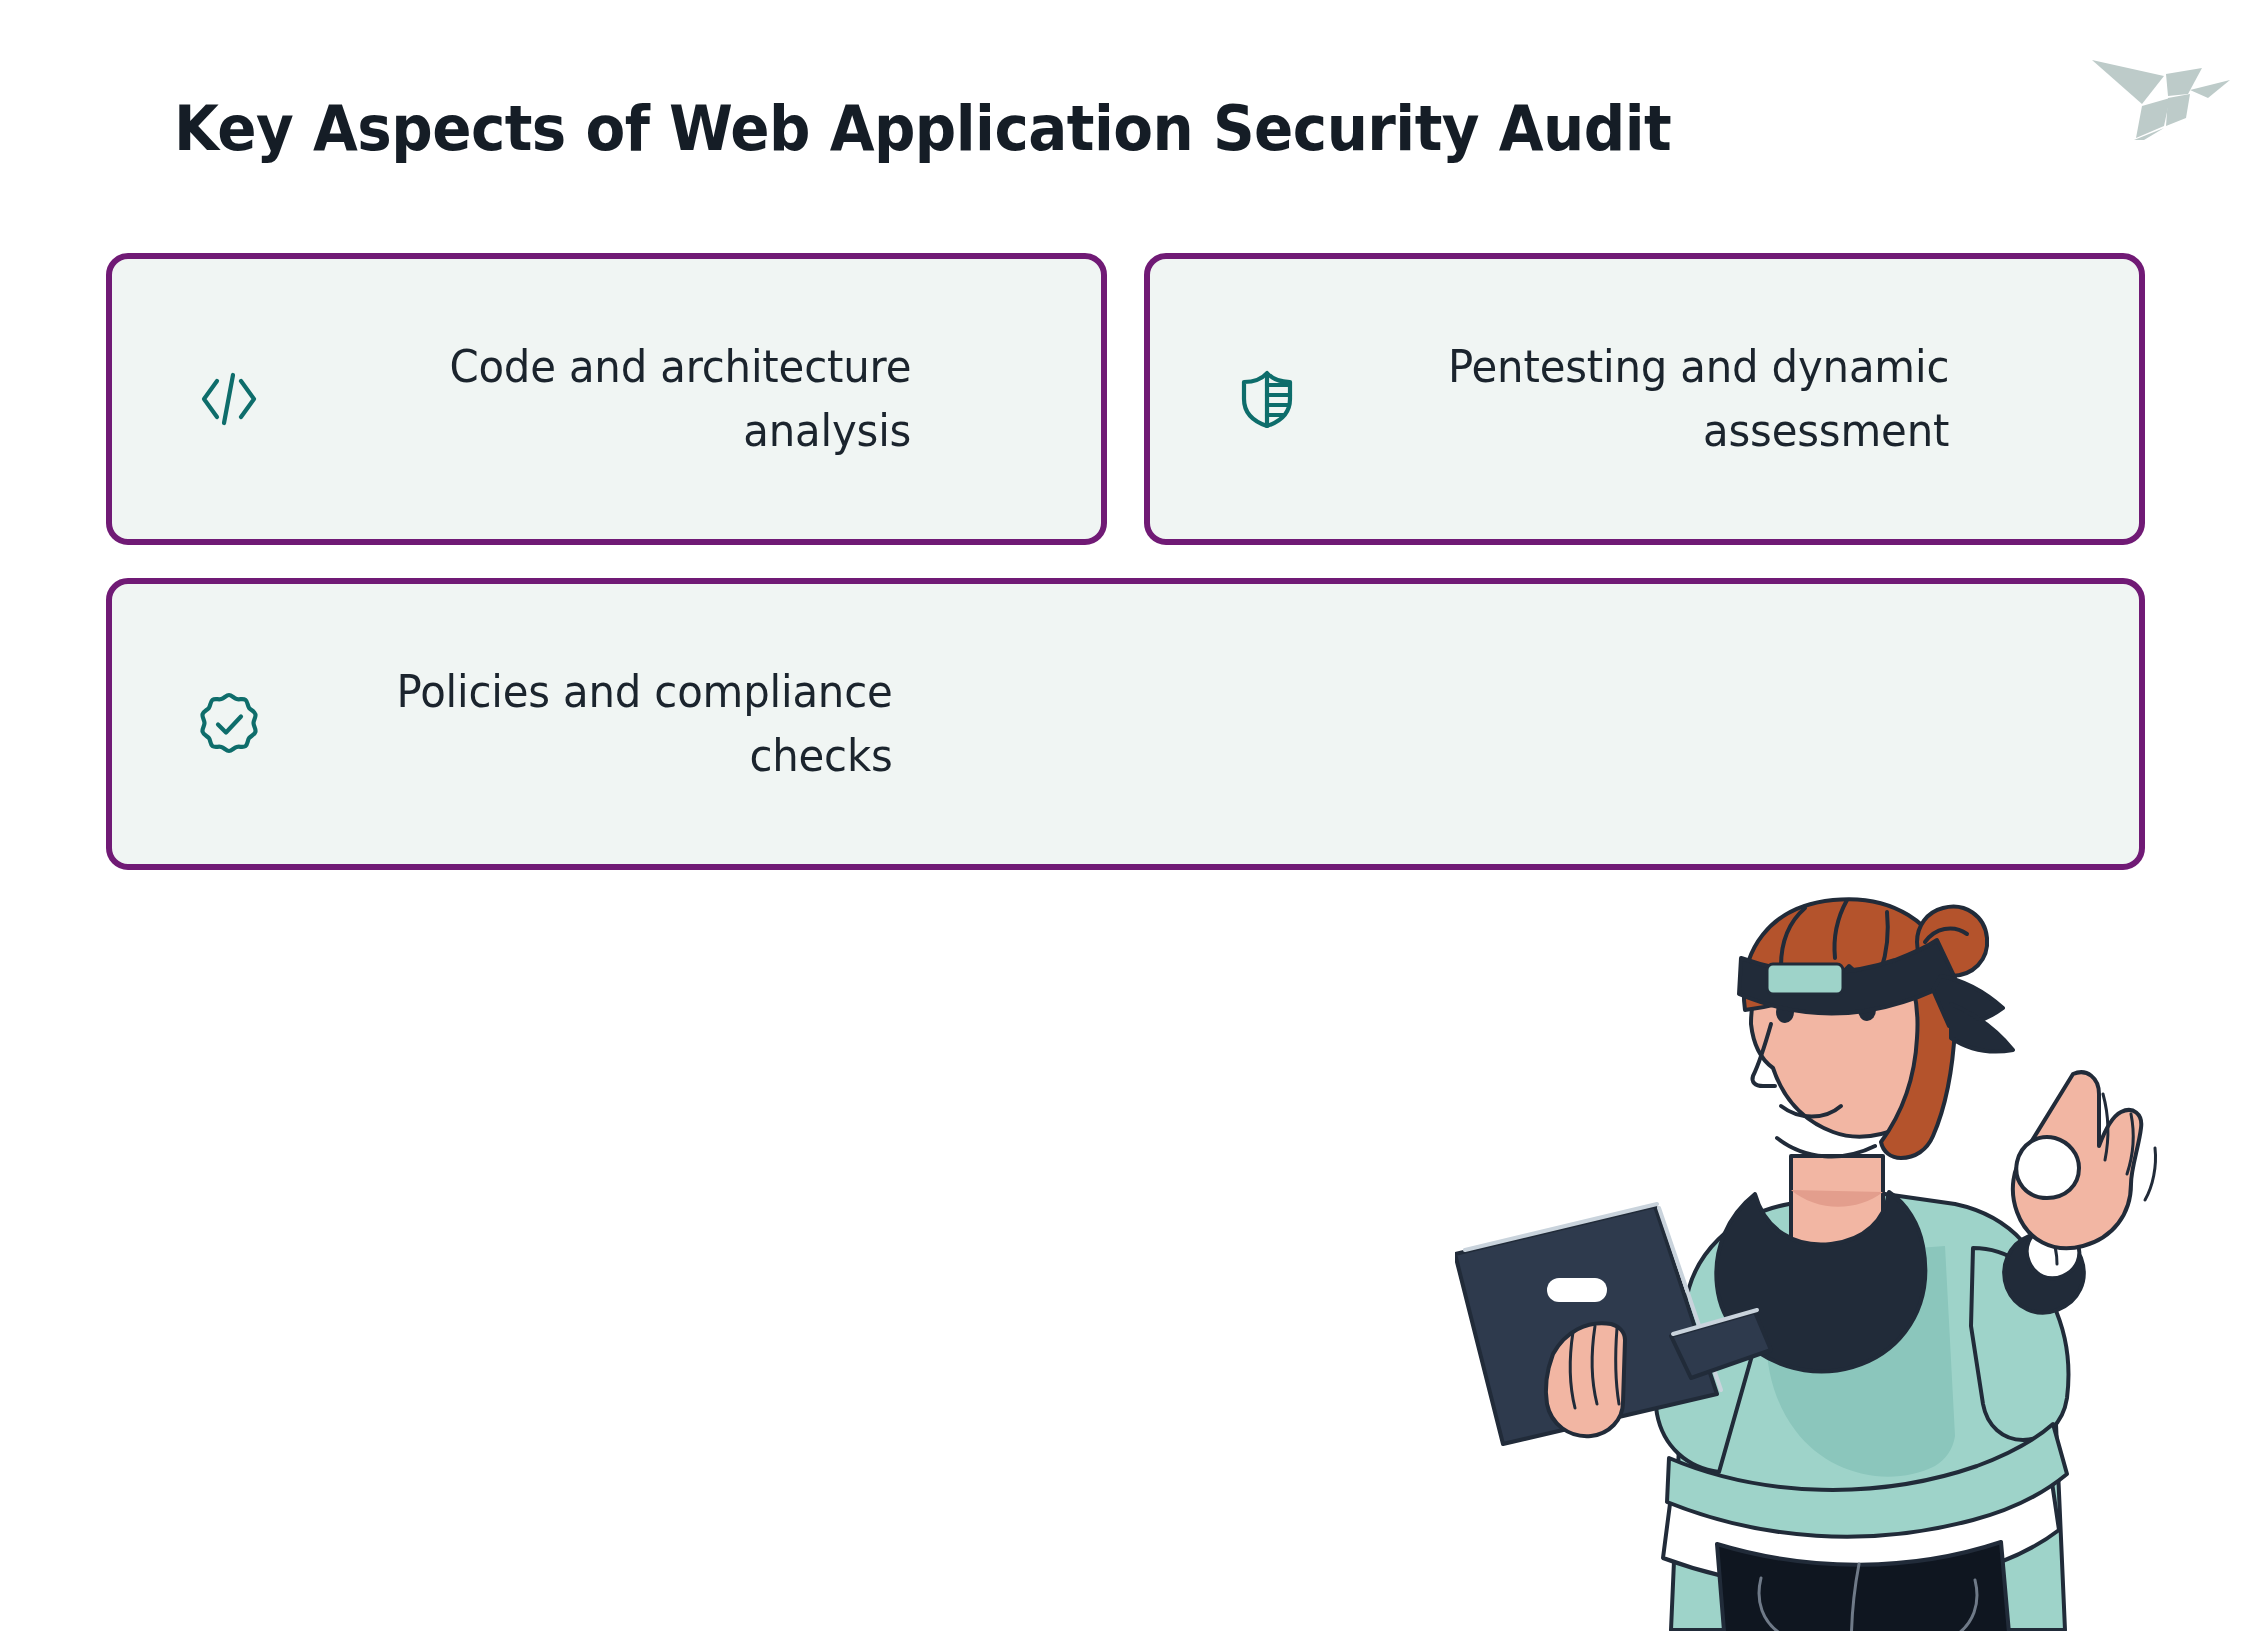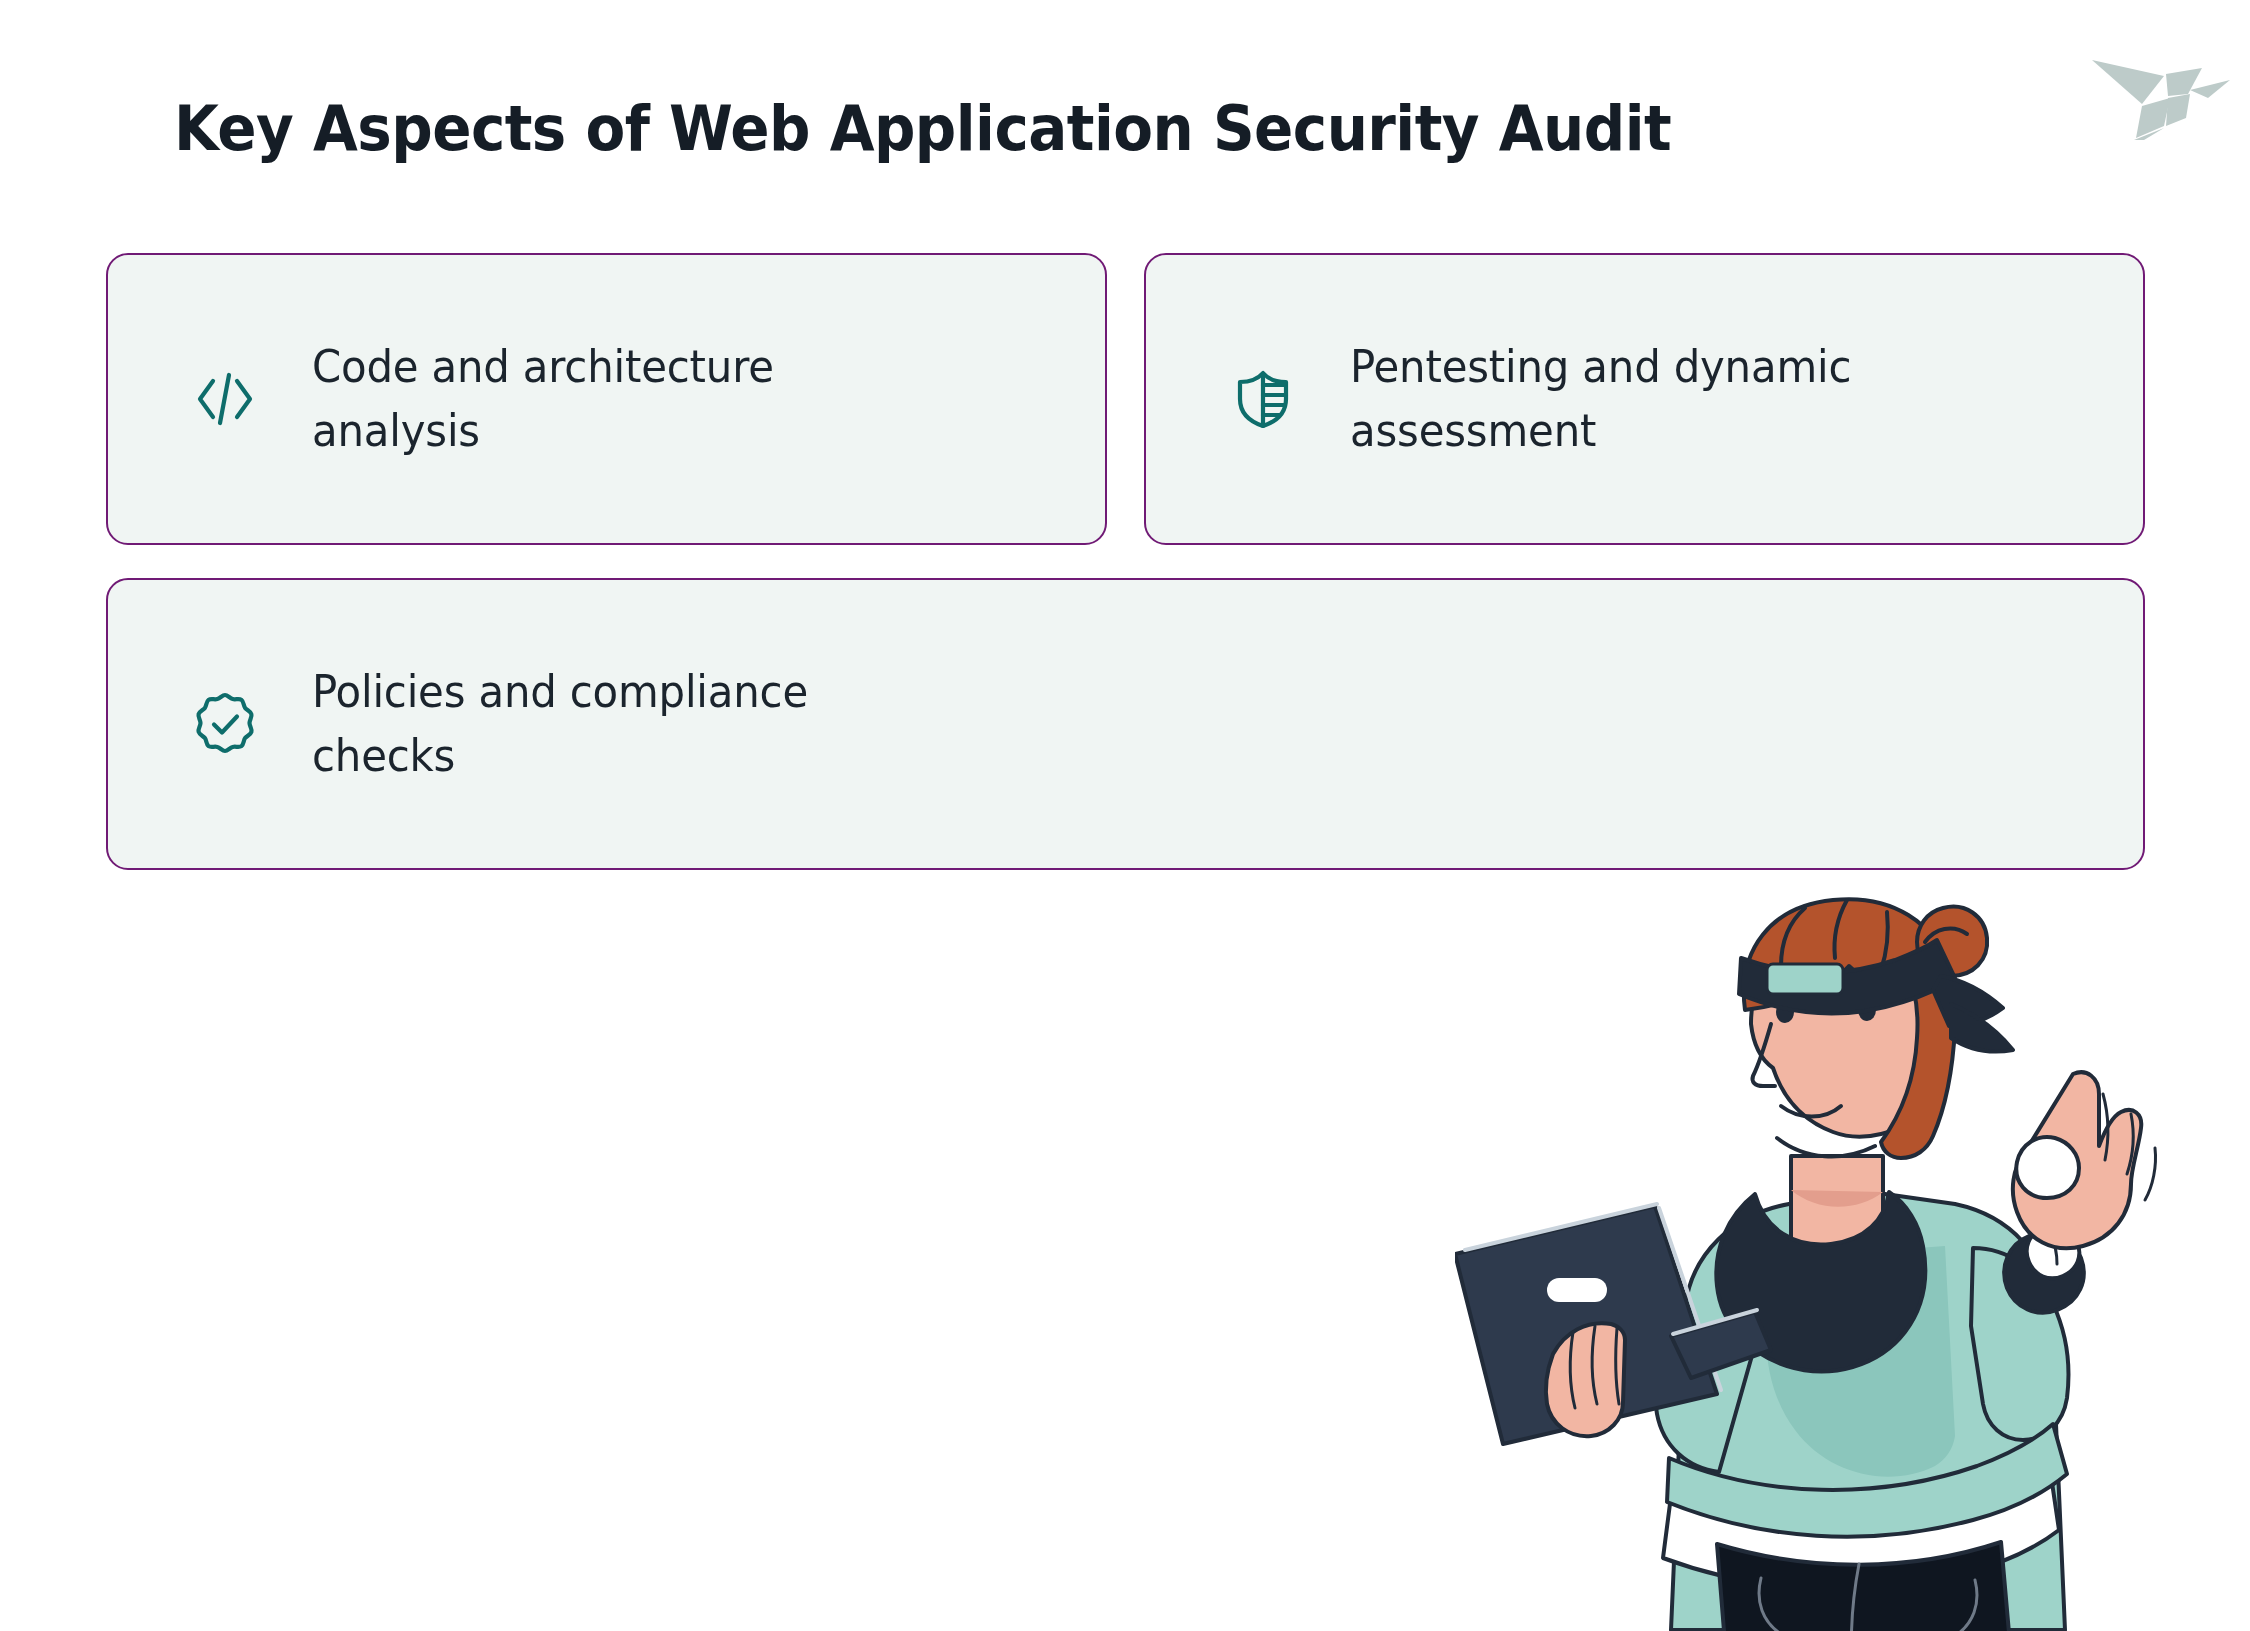--- a/index.html
+++ b/index.html
@@ -10,20 +10,21 @@
     background: #ffffff;
     font-family: "Liberation Sans", sans-serif;
     overflow: hidden;
   }
 
   #page {
     position: relative;
     width: 2250px;
     height: 1631px;
     background: #ffffff;
+    text-align: right;
   }
 
   
   #logo {
     position: absolute;
     top: 22px;
     left: 2090px;
     width: 148px;
     height: 118px;
   }
@@ -49,21 +50,21 @@
     left: 106px;
     top: 253px;
     width: 2039px;
     display: flex;
     flex-wrap: wrap;
     gap: 33px 37px;
   }
 
   .card {
     background: #f0f5f3;
-    border: 2px solid #701a75;
+    border: 6px solid #701a75;
     border-radius: 22px;
     height: 292px;
     display: flex;
     align-items: center;
     padding-left: 74px;
     gap: 44px;
   }
   .card.half { width: 1001px; }
   .card.full { width: 2039px; }
 

